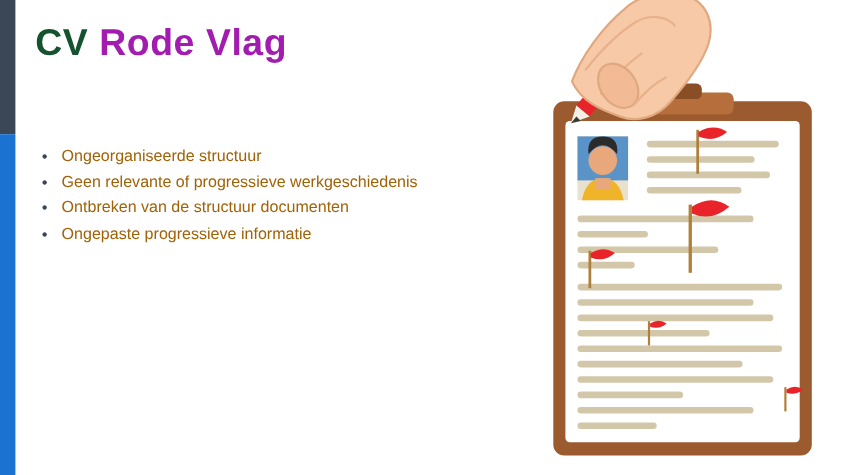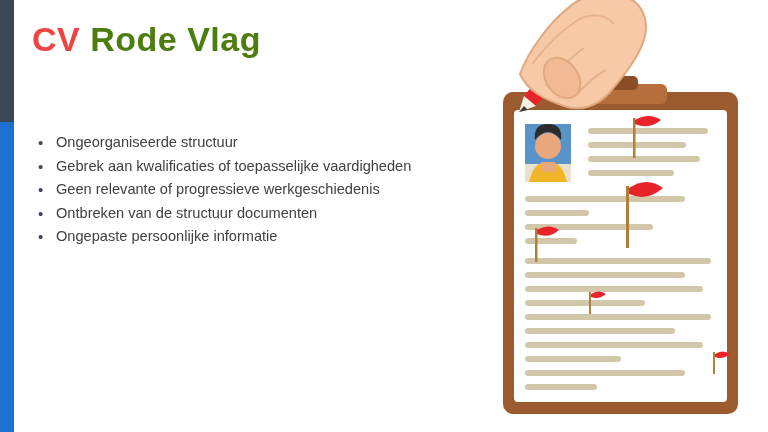--- a/index.html
+++ b/index.html
@@ -42,37 +42,37 @@
   
   .title {
     position: absolute;
     left: 32px;
     top: 20px;
     font-size: 34px;
     font-weight: bold;
     letter-spacing: 0.5px;
     white-space: nowrap;
   }
-  .title .part-dark { color: #ef4444; }
-  .title .part-red { color: #4d7c0f; margin-left: 10px; margin-top: 17px; }
+  .title .part-dark { color: #14532d; }
+  .title .part-red { color: #a21caf; margin-left: 10px; margin-top: 17px; }
 
   
   .bullets {
     position: absolute;
     left: 34px;
     top: 132px;
     width: 390px;
     margin: 0;
     padding: 0;
     list-style: none;
   }
   .bullets li {
     position: relative;
     padding-left: 22px;
-    color: #404040;
+    color: #a16207;
     font-size: 14.6px;
     line-height: 21.5px;
     margin-bottom: 2px;
   }
   .bullets li::before {
     content: "•";
     position: absolute;
     left: 4px;
     top: 0;
     font-size: 15px;
@@ -99,24 +99,23 @@
 
   <div class="accent-dark"></div>
   <div class="accent-blue"></div>
 
   <div class="title">
     <span class="part-dark">CV</span><span class="part-red">Rode Vlag</span>
   </div>
 
   <ul class="bullets">
     <li>Ongeorganiseerde structuur</li>
-    <li>Gebrek aan kwalificaties of toepasselijke vaardigheden</li>
     <li>Geen relevante of progressieve werkgeschiedenis</li>
     <li>Ontbreken van de structuur documenten</li>
-    <li>Ongepaste persoonlijke informatie</li>
+    <li>Ongepaste progressieve informatie</li>
   </ul>
 
   <div class="illustration">
     <svg width="340" height="432" viewBox="0 0 340 432" xmlns="http://www.w3.org/2000/svg">
 
       <g>
         <rect x="75" y="92" width="235" height="322" rx="10" fill="#9c5b2e"></rect>
         <rect x="86" y="110" width="213" height="292" rx="4" fill="#ffffff"></rect>
         <rect x="147" y="84" width="92" height="20" rx="6" fill="#b56e3c"></rect>
         <rect x="176" y="76" width="34" height="14" rx="5" fill="#8a4e27"></rect>

